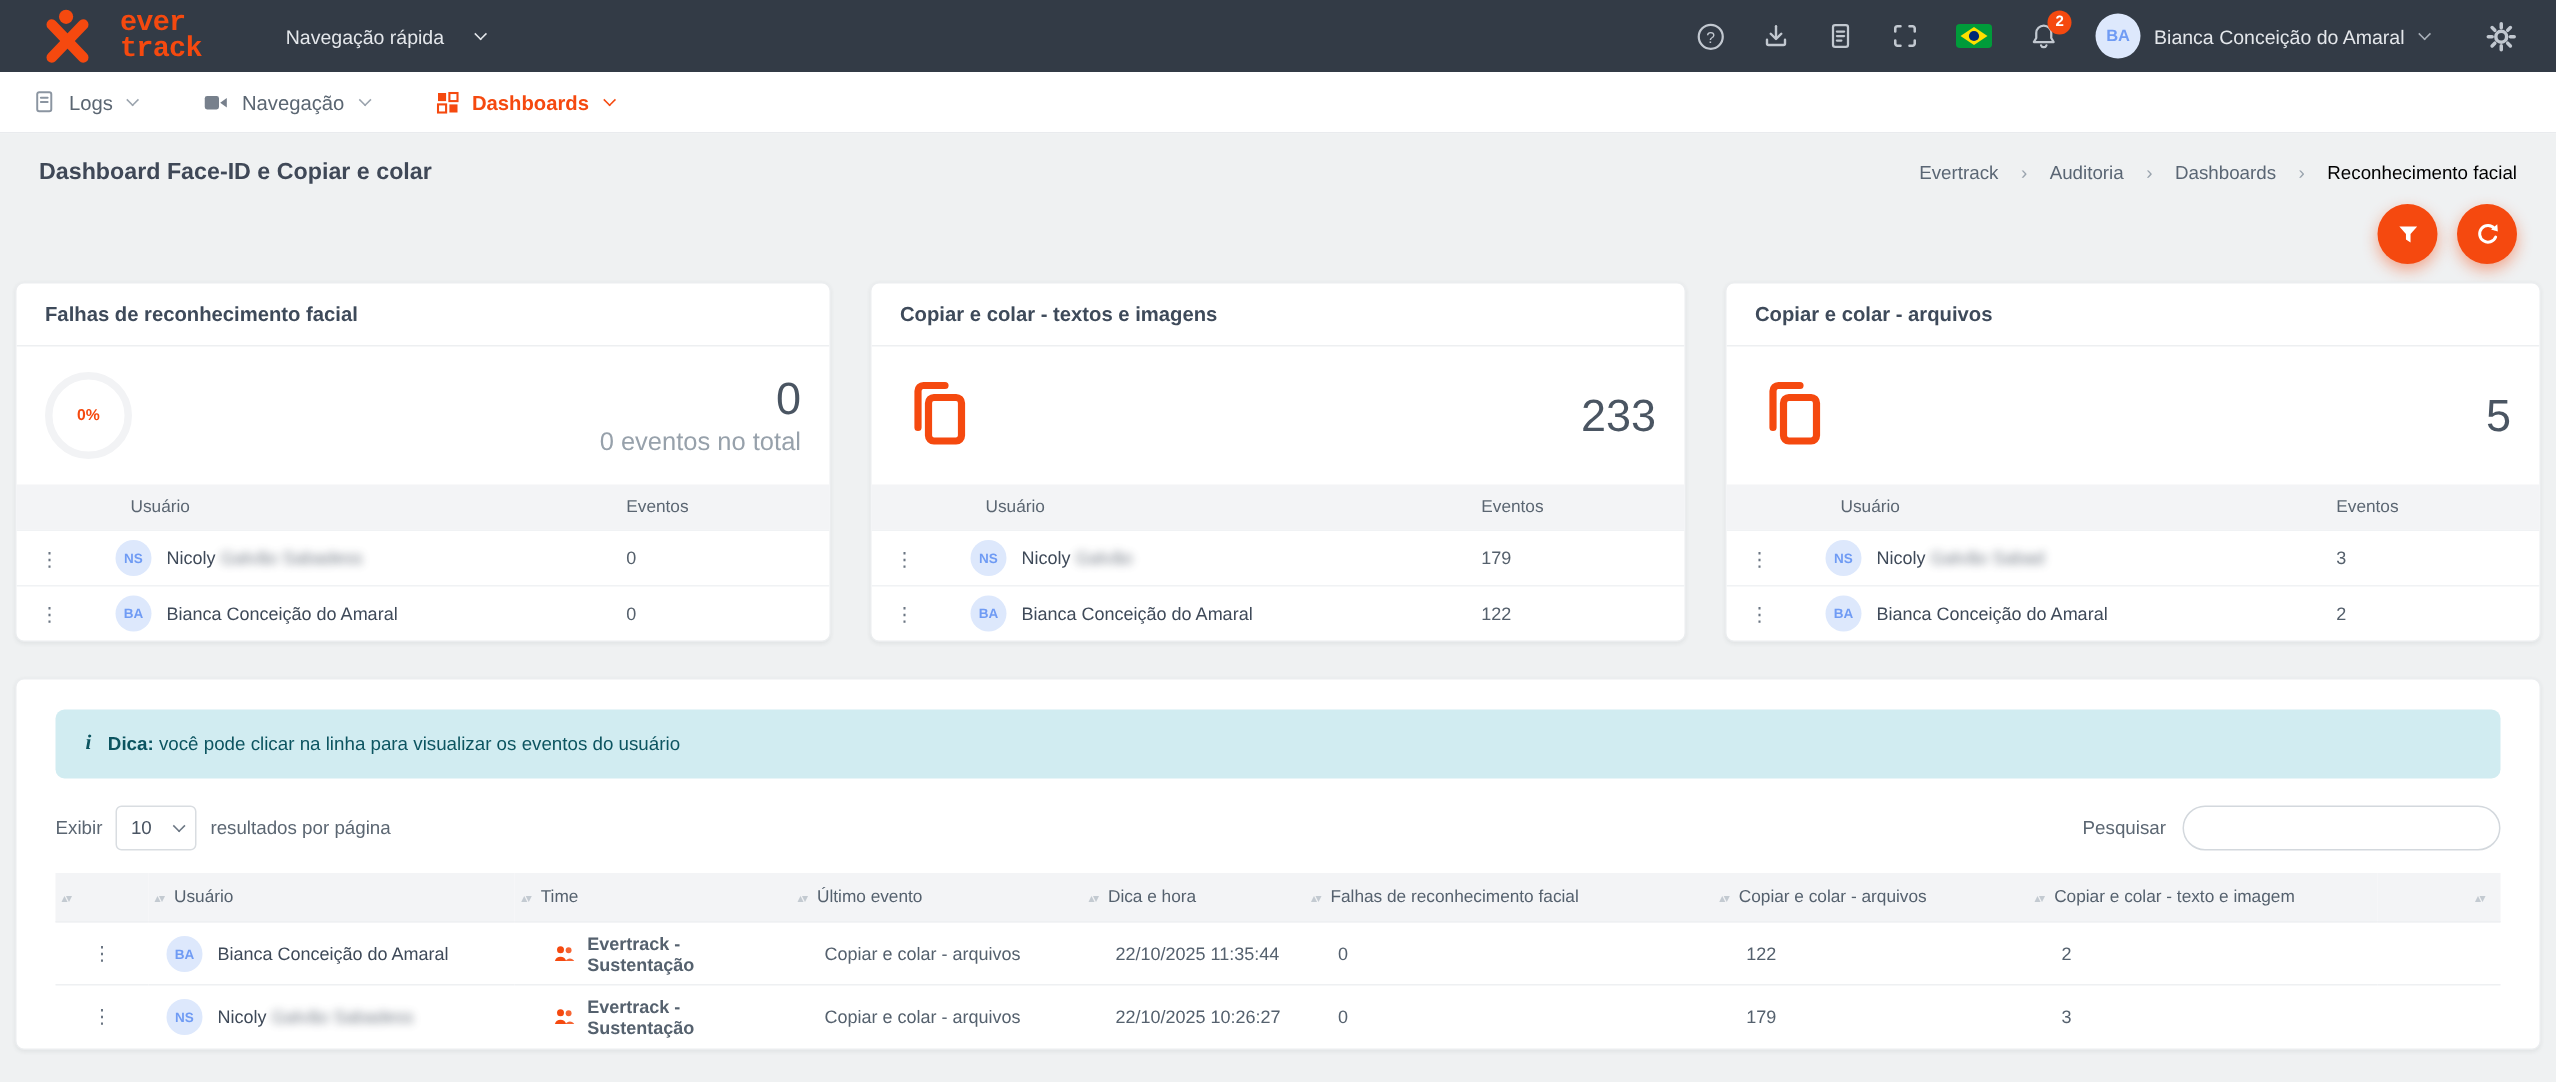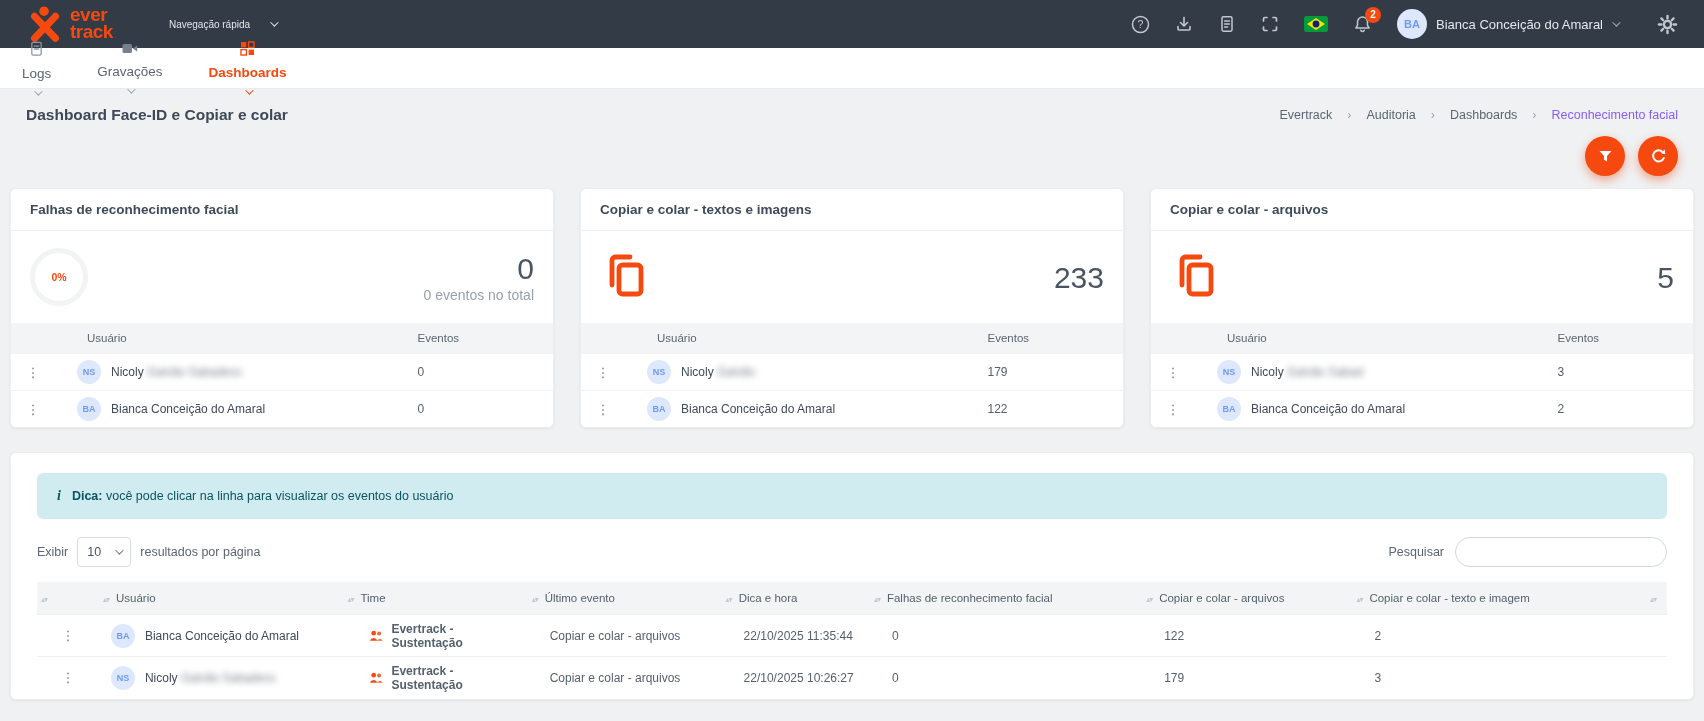--- a/index.html
+++ b/index.html
@@ -9,63 +9,63 @@
     background:#eff1f2;
     color:#4a5563;
     font-size:13px;
     overflow:hidden;
   }
   
   .topbar {
     height:48px; background:#333b46; display:flex; align-items:center;
     padding:0 26px; color:#dfe3e8;
   }
-  .logo { display:flex; align-items:center; gap:6px; }
+  .logo { display:flex; align-items:center; gap:16px;font-family:Liberation Mono, monospace; }
   .logo-text { font-weight:800; font-size:19px; line-height:.88; color:#f5490f; letter-spacing:-.5px; }
-  .quicknav { margin-left:56px; display:flex; align-items:center; gap:20px; font-size:10px; color:#e4e7eb; cursor:pointer; }
+  .quicknav { margin-left:56px; display:flex; align-items:center; gap:20px; font-size:13px; color:#e4e7eb; cursor:pointer; }
   .chev { width:6px; height:6px; border-right:1.6px solid currentColor; border-bottom:1.6px solid currentColor; transform:rotate(45deg) translateY(-2px); display:inline-block; }
   .tb-right { margin-left:auto; display:flex; align-items:center; gap:25px; }
   .tb-icon { display:flex; align-items:center; cursor:pointer; }
   .bell-wrap { position:relative; }
   .badge {
     position:absolute; top:-8px; right:-9px; background:#f5490f; color:#fff;
     border-radius:50%; width:16px; height:16px; font-size:10px; display:flex;
     align-items:center; justify-content:center; font-weight:bold;
   }
   .avatar { width:30px; height:30px; border-radius:50%; background:#dde8fc; color:#6f9bf4; font-size:11px; font-weight:bold; display:flex; align-items:center; justify-content:center; }
   .userbox { display:flex; align-items:center; gap:9px; cursor:pointer; }
   .username { font-size:13px; color:#e4e7eb; }
   .gear-gap { margin-left:14px; }
   
   .subnav { height:41px; background:#fff; display:flex; align-items:center; padding:0 22px; gap:46px; border-bottom:1px solid #e9ebee; }
-  .sn-item { display:flex; align-items:center; gap:9px; color:#5b6672; font-size:13.5px; cursor:pointer;flex-direction:column; }
+  .sn-item { display:flex; align-items:center; gap:9px; color:#5b6672; font-size:13.5px; cursor:pointer; }
   .sn-item .chev { color:#9aa3ad; }
   .sn-item.active { color:#f5490f; font-weight:bold; }
   .sn-item.active .chev { color:#f5490f; }
   
   .pagehead { display:flex; justify-content:space-between; align-items:center; padding:17px 26px 4px; }
   .page-title { font-size:15.5px; font-weight:bold; color:#3f4857; }
   .breadcrumb { font-size:12.5px; color:#5a6674; display:flex; align-items:center; gap:15px; }
   .bc-sep { color:#9aa4ae; }
-  .bc-last { color:#8b5cf6; }
+  .bc-last { color:#000000; }
   .actions { display:flex; justify-content:flex-end; gap:13px; padding:8px 26px 12px; }
   .fab {
     width:40px; height:40px; border-radius:50%; background:#f5490f; border:none; cursor:pointer;
     display:flex; align-items:center; justify-content:center; box-shadow:0 4px 10px rgba(245,73,15,.45);
   }
   
   .cards { display:flex; gap:26px; padding:0 10px; }
   .card { flex:1; background:#fff; border-radius:6px; border:1px solid #ebedef; box-shadow:0 1px 3px rgba(40,50,60,.07); overflow:hidden; }
   .card-header { padding:13px 19px; font-size:13.5px; font-weight:bold; color:#3e4a5a; border-bottom:1px solid #edeff1; }
   .card-stats { display:flex; align-items:center; justify-content:space-between; padding:15px 19px; height:92px; }
   .ring { width:58px; height:58px; border-radius:50%; border:5px solid #f2f3f5; display:flex; align-items:center; justify-content:center; }
   .ring span { color:#f5490f; font-size:10.5px; font-weight:bold; }
   .stat-right { text-align:right; }
   .stat-value { font-size:30px; color:#4a5562; font-weight:500; line-height:1.1; }
-  .stat-sub { font-size:14px; color:#97a1ab; margin-top:2px; }
+  .stat-sub { font-size:17px; color:#97a1ab; margin-top:2px; }
   .mt-head { display:flex; background:#f3f4f6; color:#5b6672; font-size:11.5px; padding:9px 0; }
   .mt-head .mh-user { flex:1; padding-left:76px; }
   .mt-head .mh-events { width:25%; }
   .mt-row { display:flex; align-items:center; height:37px; border-top:1px solid #f0f2f4; font-size:12px; }
   .kebab { width:44px; text-align:center; color:#6b7683; font-size:13px; cursor:pointer; letter-spacing:0; }
   .mt-user { flex:1; display:flex; align-items:center; gap:10px; padding-left:22px; }
   .avatar-sm { width:24px; height:24px; border-radius:50%; background:#dde8fc; color:#6f9bf4; font-size:9px; font-weight:bold; display:flex; align-items:center; justify-content:center; flex:none; }
   .uname { font-weight:normal; color:#3f4a59; white-space:nowrap; }
   .blur { filter:blur(3px); opacity:.7; }
   .mt-events { width:25%; color:#55606c; }
@@ -183,21 +183,21 @@
         <path d="M5.6 8.5 h4.8"></path>
       </svg>
     <span>Logs</span>
     <span class="chev"></span>
   </div>
   <div class="sn-item">
     <svg width="16" height="13" viewBox="0 0 16 13">
         <rect x="0.5" y="2" width="9.5" height="9" rx="1.6" fill="#77808c"></rect>
         <polygon points="10.8,6.5 15.2,3.4 15.2,9.6" fill="#77808c"></polygon>
       </svg>
-    <span>Gravações</span>
+    <span>Navegação</span>
     <span class="chev"></span>
   </div>
   <div class="sn-item active">
     <svg width="15" height="15" viewBox="0 0 15 15">
         <rect x="1" y="1" width="5.4" height="5.4" fill="#f5490f"></rect>
         <rect x="8.6" y="1" width="5.4" height="5.4" fill="none" stroke="#f5490f" stroke-width="1.4"></rect>
         <rect x="1" y="8.6" width="5.4" height="5.4" fill="none" stroke="#f5490f" stroke-width="1.4"></rect>
         <rect x="8.6" y="8.6" width="5.4" height="5.4" fill="#f5490f"></rect>
       </svg>
     <span>Dashboards</span>

